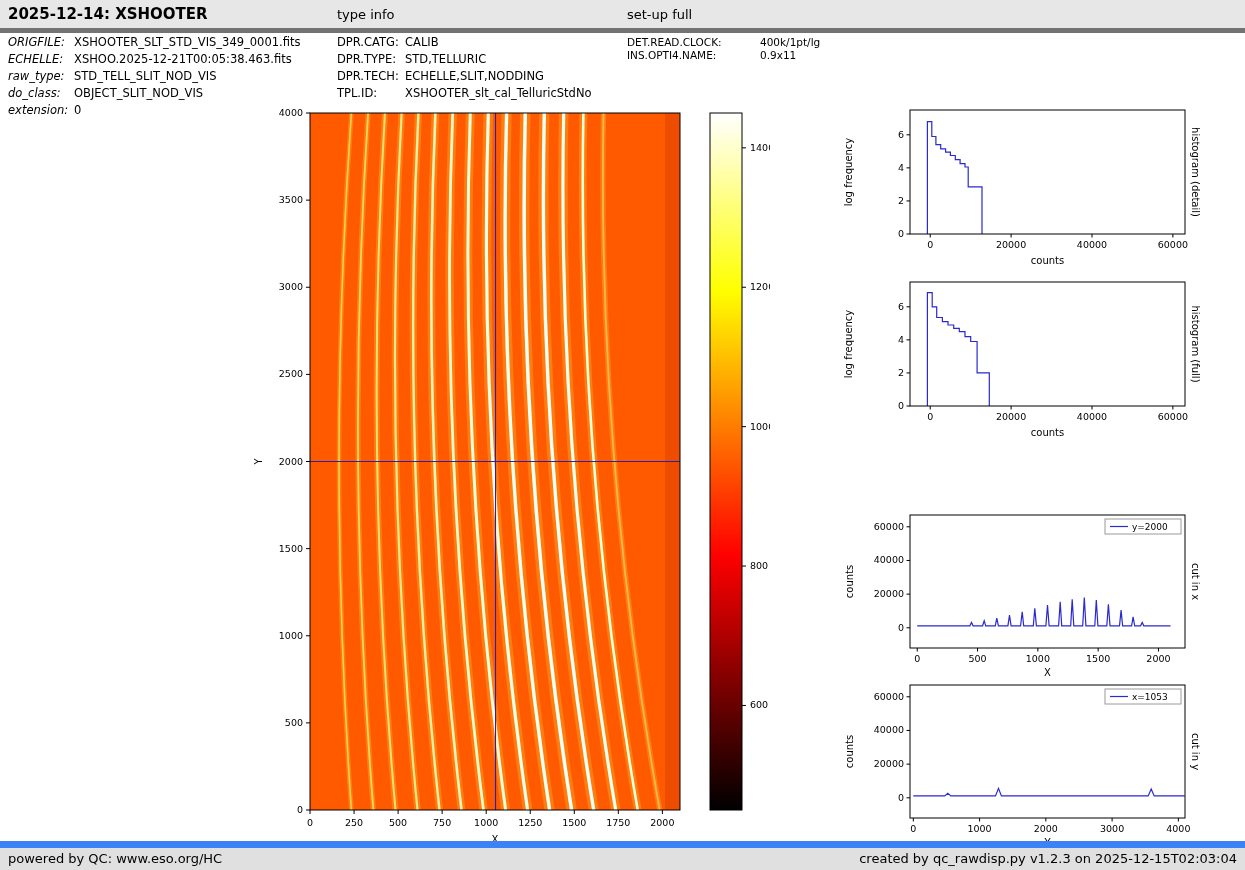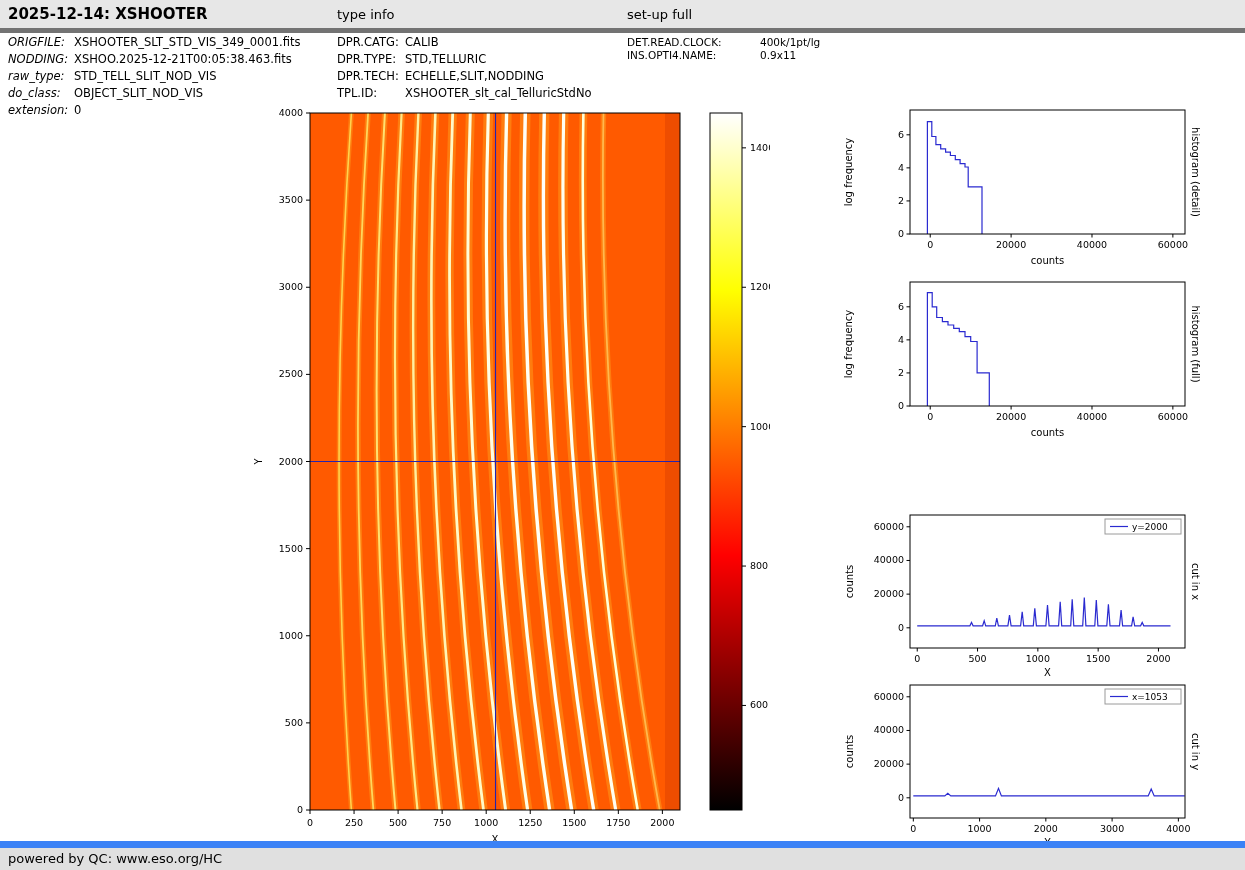--- a/index.html
+++ b/index.html
@@ -35,21 +35,21 @@
 <div class="page">
 
   <div class="topbar">
     <span class="title">2025-12-14: XSHOOTER</span>
     <span class="type-info">type info</span>
     <span class="setup-info">set-up full</span>
   </div>
 
   <div class="meta-left">
     <div><span class="mlabel">ORIGFILE:</span><span class="mvalue">XSHOOTER_SLT_STD_VIS_349_0001.fits</span></div>
-    <div><span class="mlabel">NODDING:</span><span class="mvalue">XSHOO.2025-12-21T00:05:38.463.fits</span></div>
+    <div><span class="mlabel">ECHELLE:</span><span class="mvalue">XSHOO.2025-12-21T00:05:38.463.fits</span></div>
     <div><span class="mlabel">raw_type:</span><span class="mvalue">STD_TELL_SLIT_NOD_VIS</span></div>
     <div><span class="mlabel">do_class:</span><span class="mvalue">OBJECT_SLIT_NOD_VIS</span></div>
     <div><span class="mlabel">extension:</span><span class="mvalue">0</span></div>
   </div>
 
   <div class="meta-mid">
     <div><span class="mlabel">DPR.CATG:</span><span class="mvalue">CALIB</span></div>
     <div><span class="mlabel">DPR.TYPE:</span><span class="mvalue">STD,TELLURIC</span></div>
     <div><span class="mlabel">DPR.TECH:</span><span class="mvalue">ECHELLE,SLIT,NODDING</span></div>
     <div><span class="mlabel">TPL.ID:</span><span class="mvalue">XSHOOTER_slt_cal_TelluricStdNo</span></div>
@@ -261,15 +261,16 @@
       <text x="207.5" y="173" font-size="10" text-anchor="middle">Y</text>
       <text x="0" y="0" font-size="10" transform="translate(13,78.5) rotate(-90)" text-anchor="middle">counts</text>
       <text x="0" y="0" font-size="10" transform="translate(352,78.5) rotate(90)" text-anchor="middle">cut in y</text>
       <rect x="265" y="16" width="76" height="15" fill="#ffffff" stroke="#9a9a9a"></rect>
       <line x1="270" y1="23.5" x2="288" y2="23.5" stroke="#2a2ad0" stroke-width="1.2"></line>
       <text x="292" y="27" font-size="9">x=1053</text>
     </svg>
 
   <div class="footer">
     <span class="fleft">powered by QC: www.eso.org/HC</span>
+    <span class="fright">created by qc_rawdisp.py v1.2.3 on 2025-12-15T02:03:04</span>
   </div>
 
 </div>
 
 </body></html>

